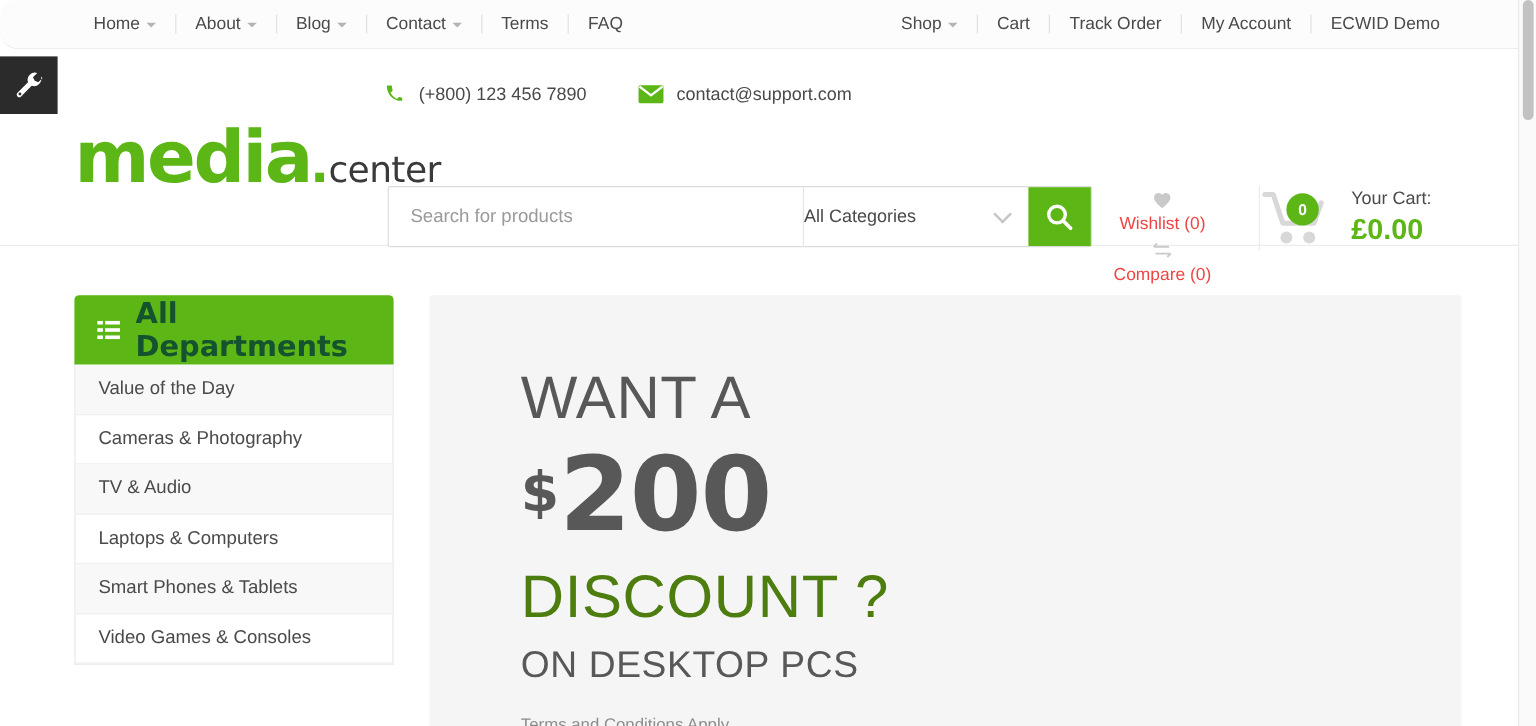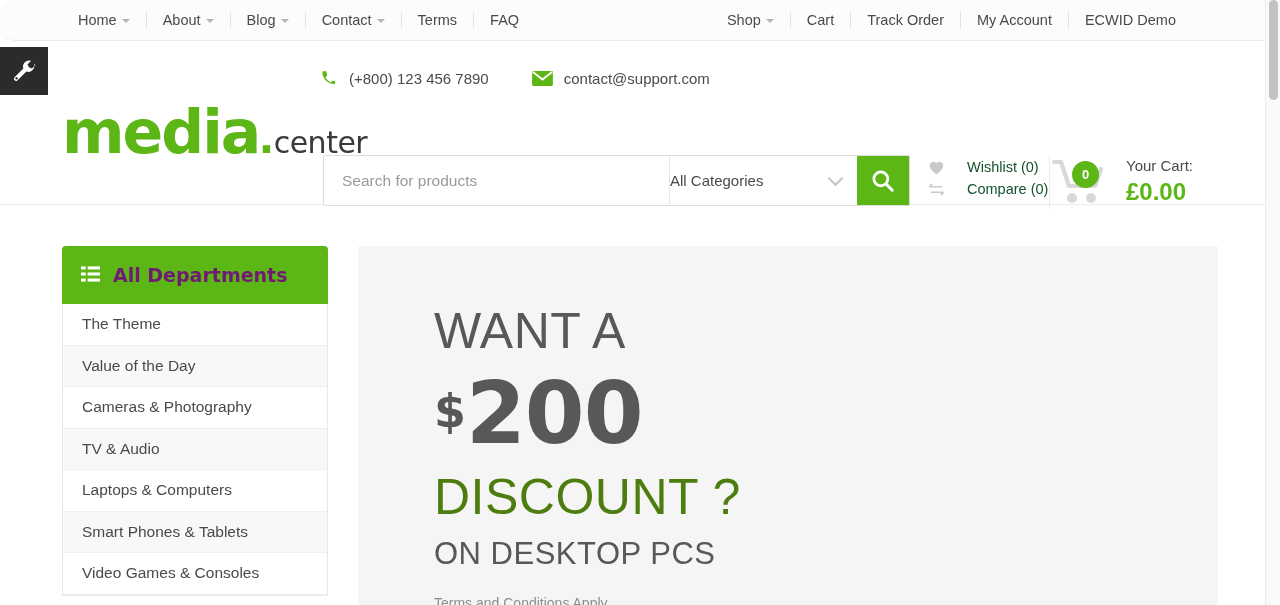--- a/index.html
+++ b/index.html
@@ -20,21 +20,21 @@
     z-index: 50;
   }
   #wrench-badge svg { display: block; }
 
   
   #topbar {
     height: 41px;
     background: #fcfcfc;
     border-bottom: 1px solid #ececec;
     display: flex; align-items: center;
-    padding: 0 88px 0 62px;
+    padding: 0 64px 0 62px;
     position: relative;
     border-radius: 15px;
   }
   .nav-group { display: flex; align-items: center; }
   #nav-right { margin-left: auto; }
   .nav-item {
     display: flex; align-items: center; gap: 5px;
     font-size: 14.5px; color: #4a4a4a;
     padding: 0 16px; white-space: nowrap;
     cursor: pointer;
@@ -107,22 +107,22 @@
     display: flex; align-items: center; justify-content: center;
     cursor: pointer; border: 0;
   }
 
   
   #wishlist-col {
     position: absolute; left: 928px; top: 118px;
     display: flex; flex-direction: column; gap: 6px;
   }
   .wc-row {
-    display: flex; align-items: center; gap: 22px;
-    font-size: 14.5px; color: #14532d; cursor: pointer;
+    display: flex; align-items: center; gap: 5px;
+    font-size: 14.5px; color: #ef4444; cursor: pointer; flex-direction: column;
   }
   .wc-ico { width: 17px; display: inline-flex; justify-content: center; }
 
   
   #cart-block {
     position: absolute; left: 1049px; top: 114px;
     display: flex; align-items: center; gap: 14px;
     border-left: 1px solid #ececec; padding-left: 0;
   }
   #cart-icon-wrap { position: relative; width: 62px; height: 54px; }
@@ -139,25 +139,25 @@
 
   
   #main {
     display: flex;
     padding: 41px 62px 0 62px;
     gap: 30px;
     background: #fff;
   }
   #sidebar { width: 266px; flex: 0 0 266px; }
   #dept-head {
-    background: #5cb615; color: #701a75;
+    background: #5cb615; color: #14532d;
     height: 58px; border-radius: 4px 4px 0 0;
     display: flex; align-items: center; gap: 13px;
     padding: 0 19px;
-    font-size: 19px; font-weight: bold;
+    font-size: 24px; font-weight: bold;
     font-family: "DejaVu Sans", sans-serif;
     cursor: pointer;
   }
   #dept-list {
     border: 1px solid #e8e8e8; border-top: 0;
     background: #fff;
   }
   .dept-item {
     height: 41.5px; display: flex; align-items: center;
     padding: 0 19px; font-size: 15.5px; color: #4a4a4a;
@@ -355,23 +355,20 @@
           <rect x="7" y="0" width="13" height="3.2" fill="#ffffff"></rect>
           <rect x="0" y="6.4" width="5" height="3.2" fill="#ffffff"></rect>
           <rect x="7" y="6.4" width="13" height="3.2" fill="#ffffff"></rect>
           <rect x="0" y="12.8" width="5" height="3.2" fill="#ffffff"></rect>
           <rect x="7" y="12.8" width="13" height="3.2" fill="#ffffff"></rect>
         </svg>
       </span>
       <span>All Departments</span>
     </div>
     <div id="dept-list">
-        <div class="dept-item">
-          <span>The Theme</span>
-        </div>
         <div class="dept-item alt">
           <span>Value of the Day</span>
         </div>
         <div class="dept-item">
           <span>Cameras &amp; Photography</span>
         </div>
         <div class="dept-item alt">
           <span>TV &amp; Audio</span>
         </div>
         <div class="dept-item">

